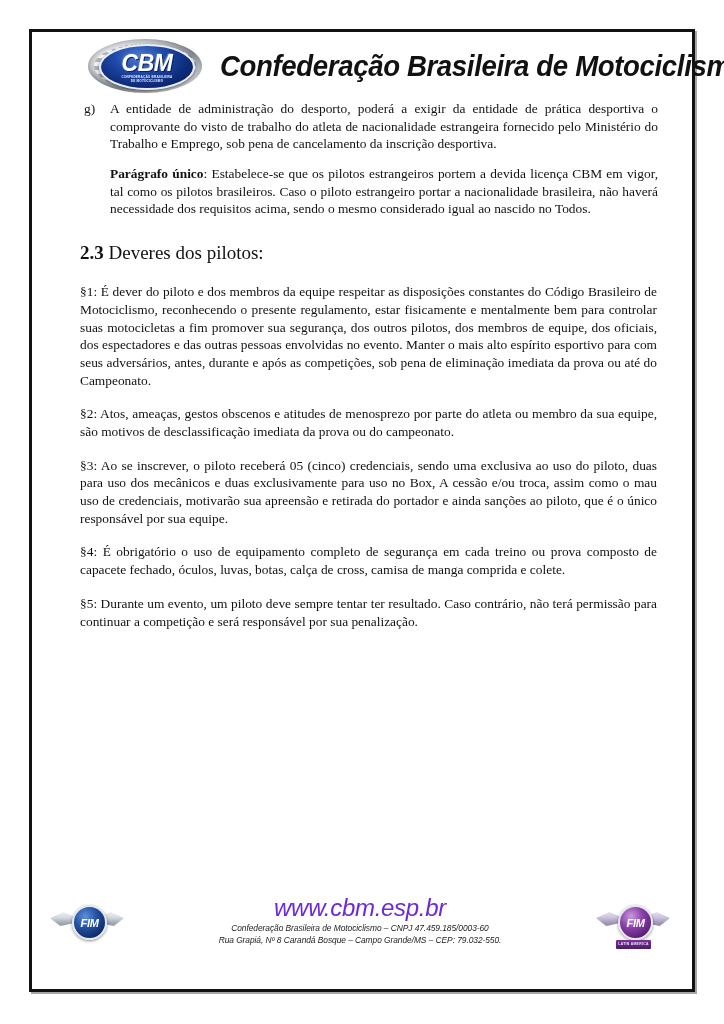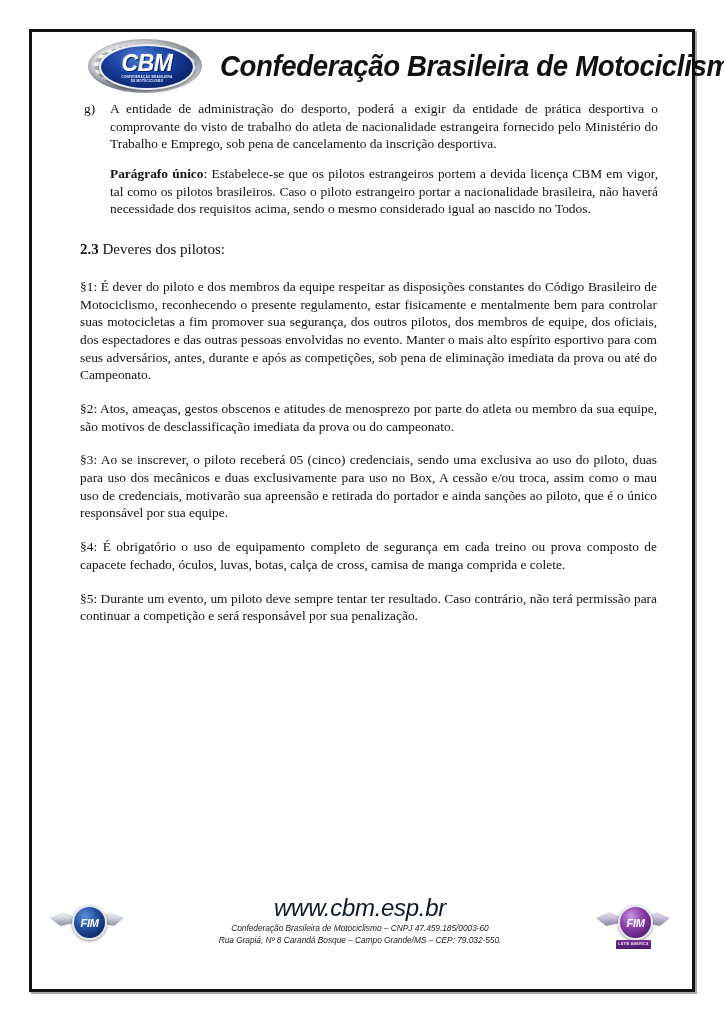--- a/index.html
+++ b/index.html
@@ -167,21 +167,21 @@
     flex: 1 1 auto;
     text-align: justify;
   }
 
   .para.indented {
     padding-left: 44px;
     margin-bottom: 22px;
   }
 
   .heading {
-    font-size: 15px;
+    font-size: 19px;
     line-height: 1.32;
     margin: 0 0 18px 0;
     padding-left: 14px;
     color: #111111;
   }
   .heading .num { font-weight: bold; }
 
   .para.sec {
     padding-left: 14px;
     padding-right: 1px;
@@ -274,21 +274,21 @@
     flex: 1 1 auto;
     text-align: center;
     padding-top: 0px;
   }
   .site-url {
     font-family: "Liberation Sans", sans-serif;
     font-style: italic;
     font-size: 24px;
     line-height: 1.05;
     letter-spacing: -0.3px;
-    color: #0f172a;
+    color: #6d28d9;
     margin-bottom: 3px;
   }
   .footer-line {
     font-family: "Liberation Sans", sans-serif;
     font-style: italic;
     font-size: 8.4px;
     line-height: 1.42;
     color: #222222;
     letter-spacing: -0.05px;
   }

